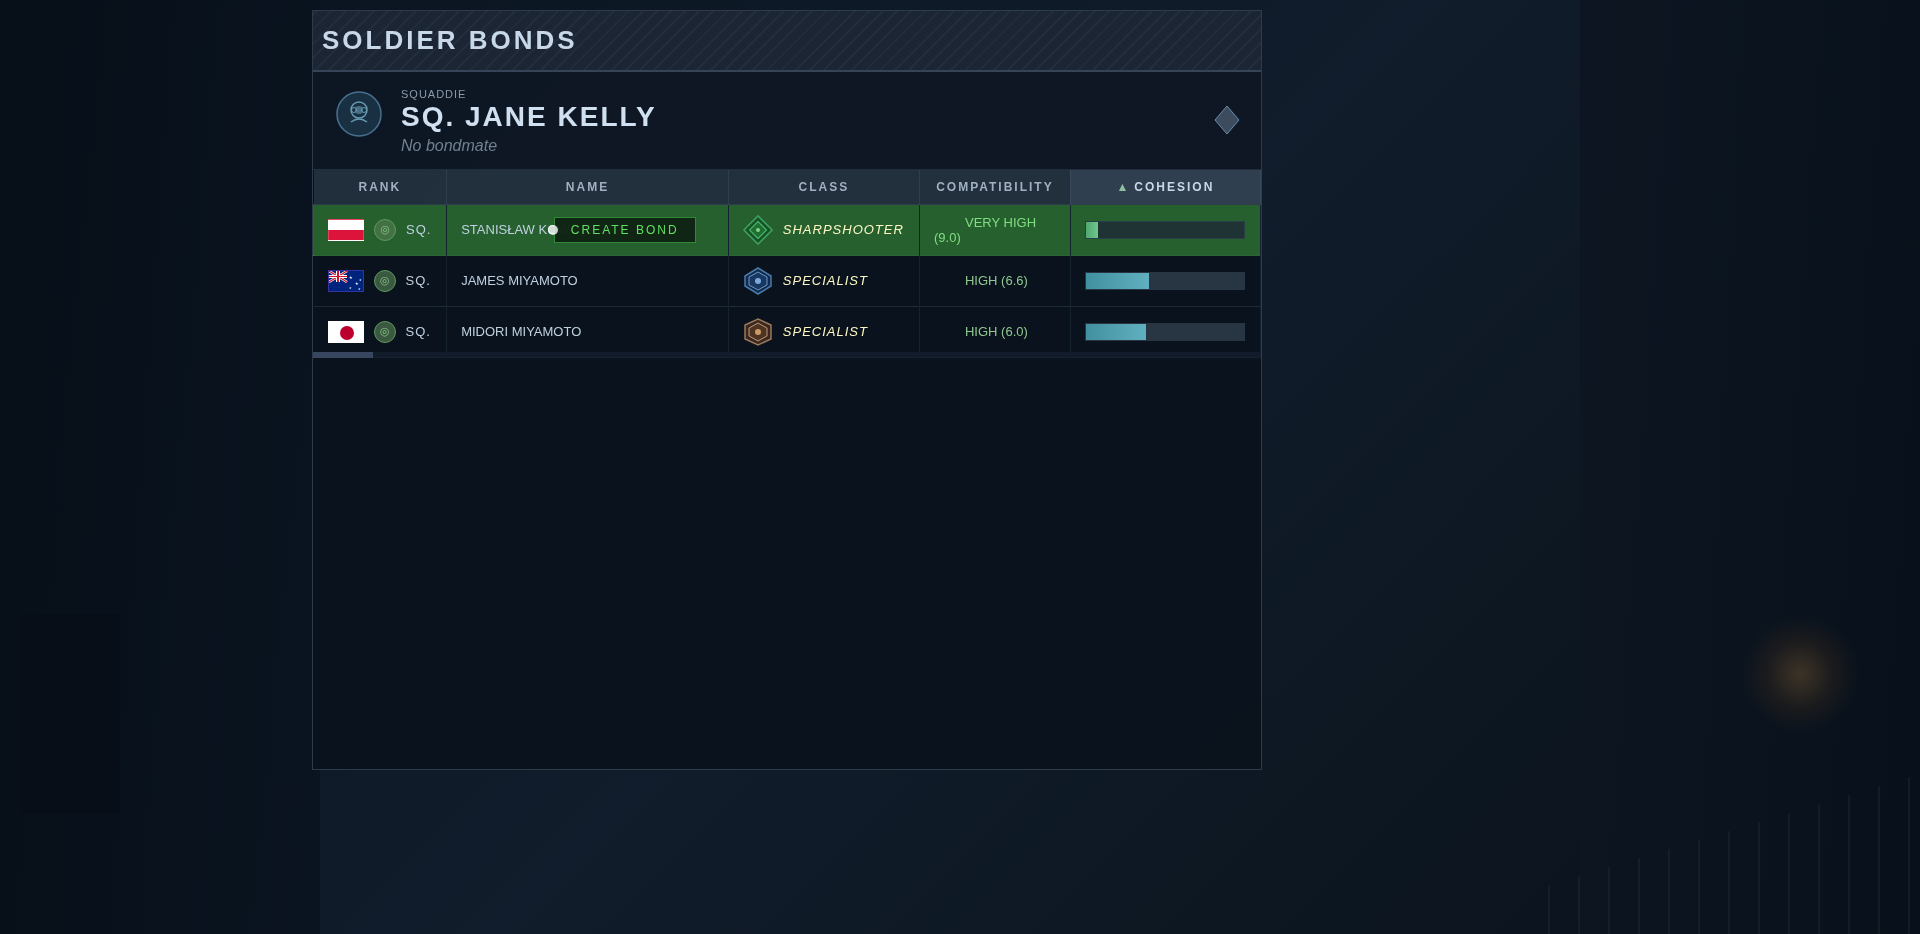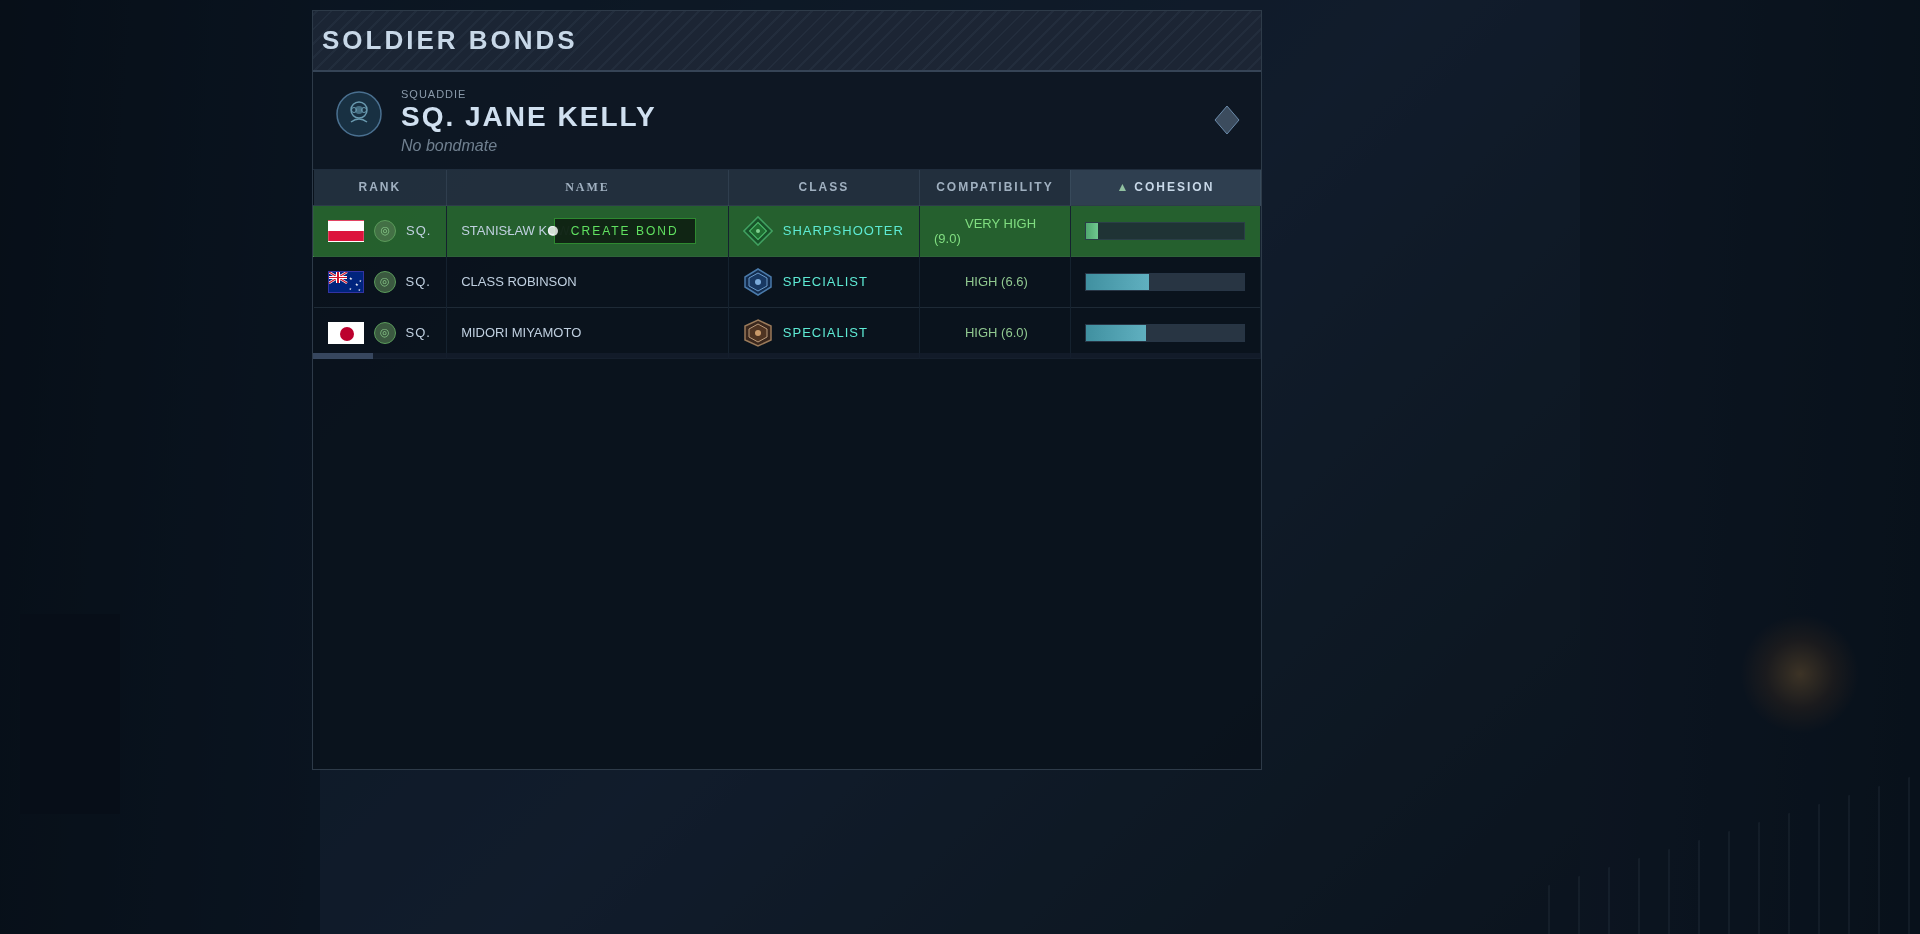--- a/index.html
+++ b/index.html
@@ -189,21 +189,21 @@
       border-right: 1px solid rgba(80, 100, 120, 0.3);
       border-bottom: 1px solid rgba(80, 100, 120, 0.5);
     }
 
     .table-header th.sorted {
       color: #c8d8e8;
       background: rgba(60, 80, 100, 0.5);
     }
 
     .th-rank { width: 90px; }
-    .th-name { width: 280px; font-family: Liberation Serif, serif; }
+    .th-name { width: 280px; }
     .th-class { width: 160px; }
     .th-compat { width: 150px; }
     .th-cohesion { width: 180px; }
 
     .sort-arrow {
       display: inline-block;
       margin-right: 4px;
       color: #90c0a0;
     }
 
@@ -283,22 +283,23 @@
 
     
     .class-cell {
       display: flex;
       align-items: center;
       gap: 10px;
     }
 
     .class-name {
       font-size: 13px;
-      color: #5eead4;
+      color: #fef9c3;
       letter-spacing: 1px;
+      font-style: italic;
     }
 
     
     .compat-text {
       font-size: 13px;
       color: #c0d0b0;
       margin-left: 31px;
     }
 
     .compat-very-high { color: #80dd80; }
@@ -518,21 +519,21 @@
                   <text x="20" y="18" font-size="3" fill="white">★</text>
                   <text x="30" y="10" font-size="3" fill="white">★</text>
                   <text x="29" y="19" font-size="3" fill="white">★</text>
                 </svg>
               </div>
               <span class="bond-icon">◎</span>
               <span class="rank-text">SQ.</span>
             </div>
           </td>
           <td>
-            <span>CLASS ROBINSON</span>
+            <span>JAMES MIYAMOTO</span>
           </td>
           <td>
             <div class="class-cell">
               <svg width="30" height="30" viewBox="0 0 30 30">
                 <polygon points="15,2 28,10 28,20 15,28 2,20 2,10" fill="rgba(20,50,90,0.8)" stroke="#4a7aaa" stroke-width="1.5"></polygon>
                 <polygon points="15,6 24,11 24,19 15,24 6,19 6,11" fill="rgba(30,70,120,0.5)" stroke="#6a9aca" stroke-width="1"></polygon>
                 <circle cx="15" cy="15" r="3" fill="#7aaada"></circle>
               </svg>
               <span class="class-name">SPECIALIST</span>
             </div>

